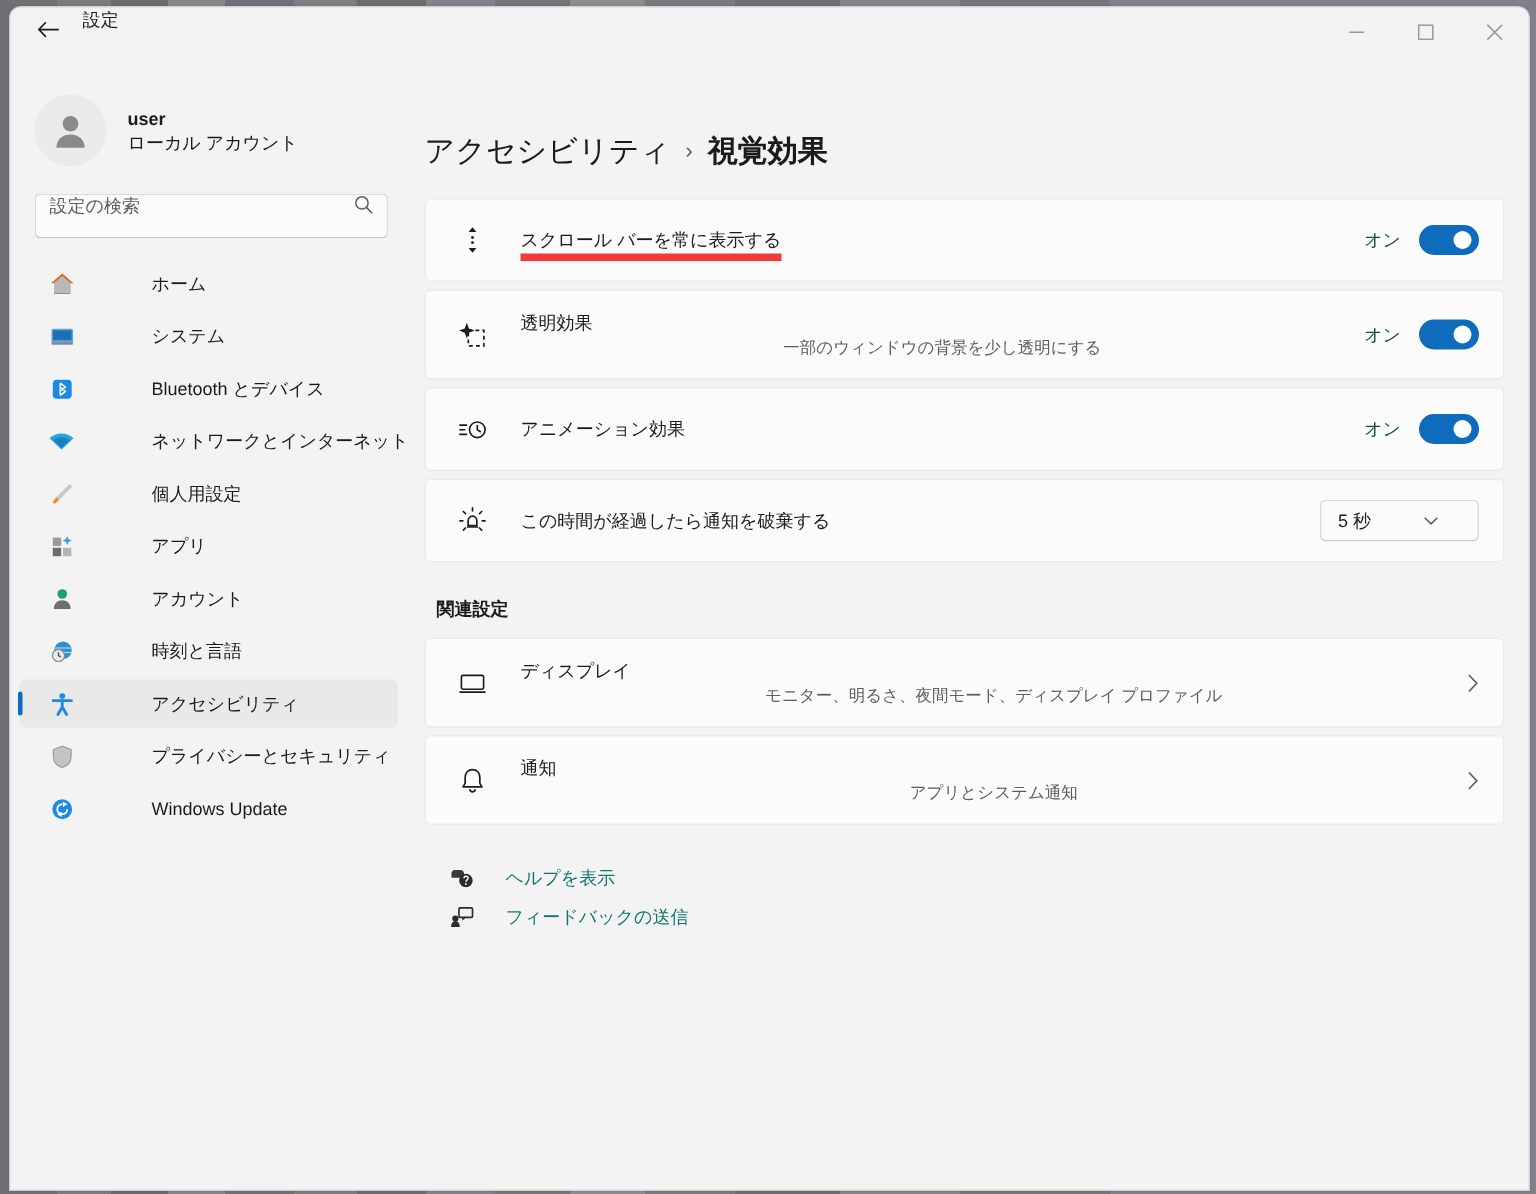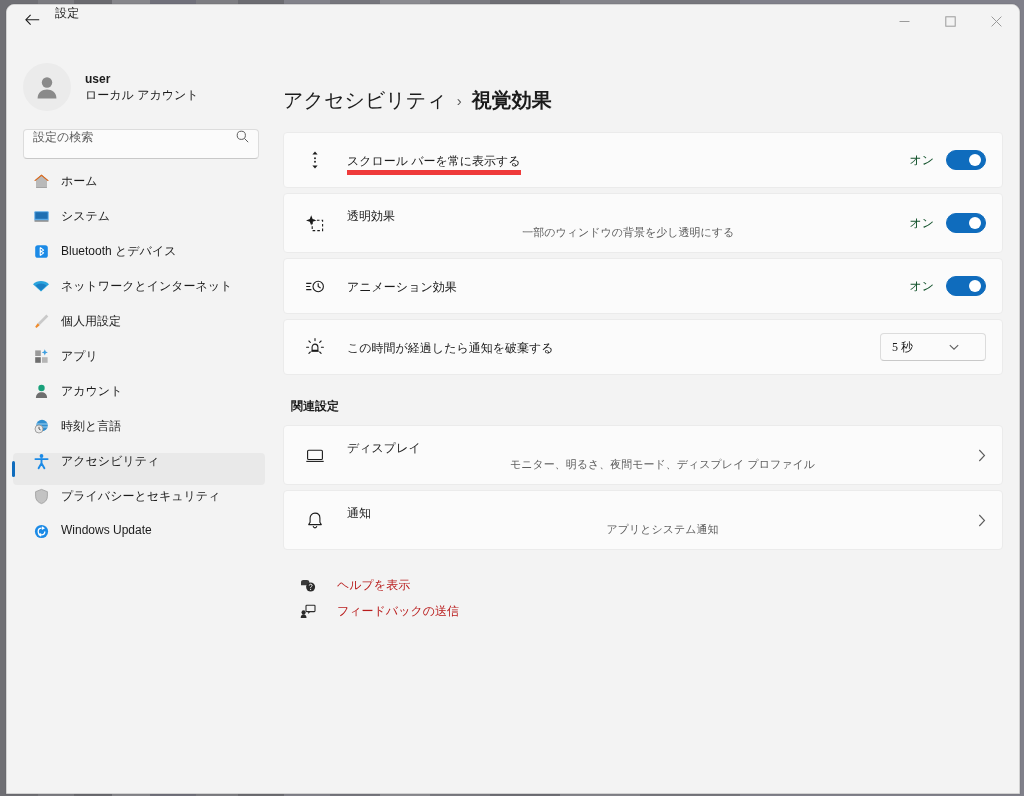--- a/index.html
+++ b/index.html
@@ -139,22 +139,23 @@
   }
   .search-input::placeholder { color: #5d5d5d; }
 
   .navlist { margin-top: 14px; }
   .navitem {
     position: relative;
     height: 32px;
     margin: 3px 10px 3px 6px;
     border-radius: 4px;
     display: flex;
-    align-items: flex-start;
+    align-items: center;
     cursor: pointer;
+    gap: 40px;
   }
   .navitem.selected { background: #e9e9e9; }
   .navitem .sel-bar {
     position: absolute;
     left: -1px;
     top: 8px;
     width: 3px;
     height: 16px;
     border-radius: 2px;
     background: #0f6cbd;
@@ -201,21 +202,21 @@
     background: #fbfbfb;
     border: 1px solid #ebebeb;
     border-radius: 4px;
     margin-bottom: 5px;
     display: flex;
     align-items: center;
     padding: 0 16px 0 17px;
     box-sizing: border-box;
     position: relative;
   }
-  .card.h56 { height: 56px; font-family: Liberation Serif, serif; }
+  .card.h56 { height: 56px; }
   .card.h60 { height: 60px; }
   .card.clickable { cursor: pointer; }
   .card-icon {
     width: 28px;
     flex: 0 0 28px;
     display: flex;
     align-items: center;
     justify-content: center;
   }
   .card-text { margin-left: 18px; flex: 1; min-width: 0; }
@@ -293,21 +294,21 @@
     height: 26px;
     cursor: pointer;
   }
   .link-icon {
     width: 22px; flex: 0 0 22px;
     display: flex; align-items: center; justify-content: center;
     margin-left: 6px;
   }
   .link-text {
     font-size: 12px;
-    color: #b91c1c;
+    color: #0f766e;
     margin-left: 18px;
   }
 </style>
 </head>
 <body>
 
 <div class="desktop"></div>
 
 <div class="window">
 

